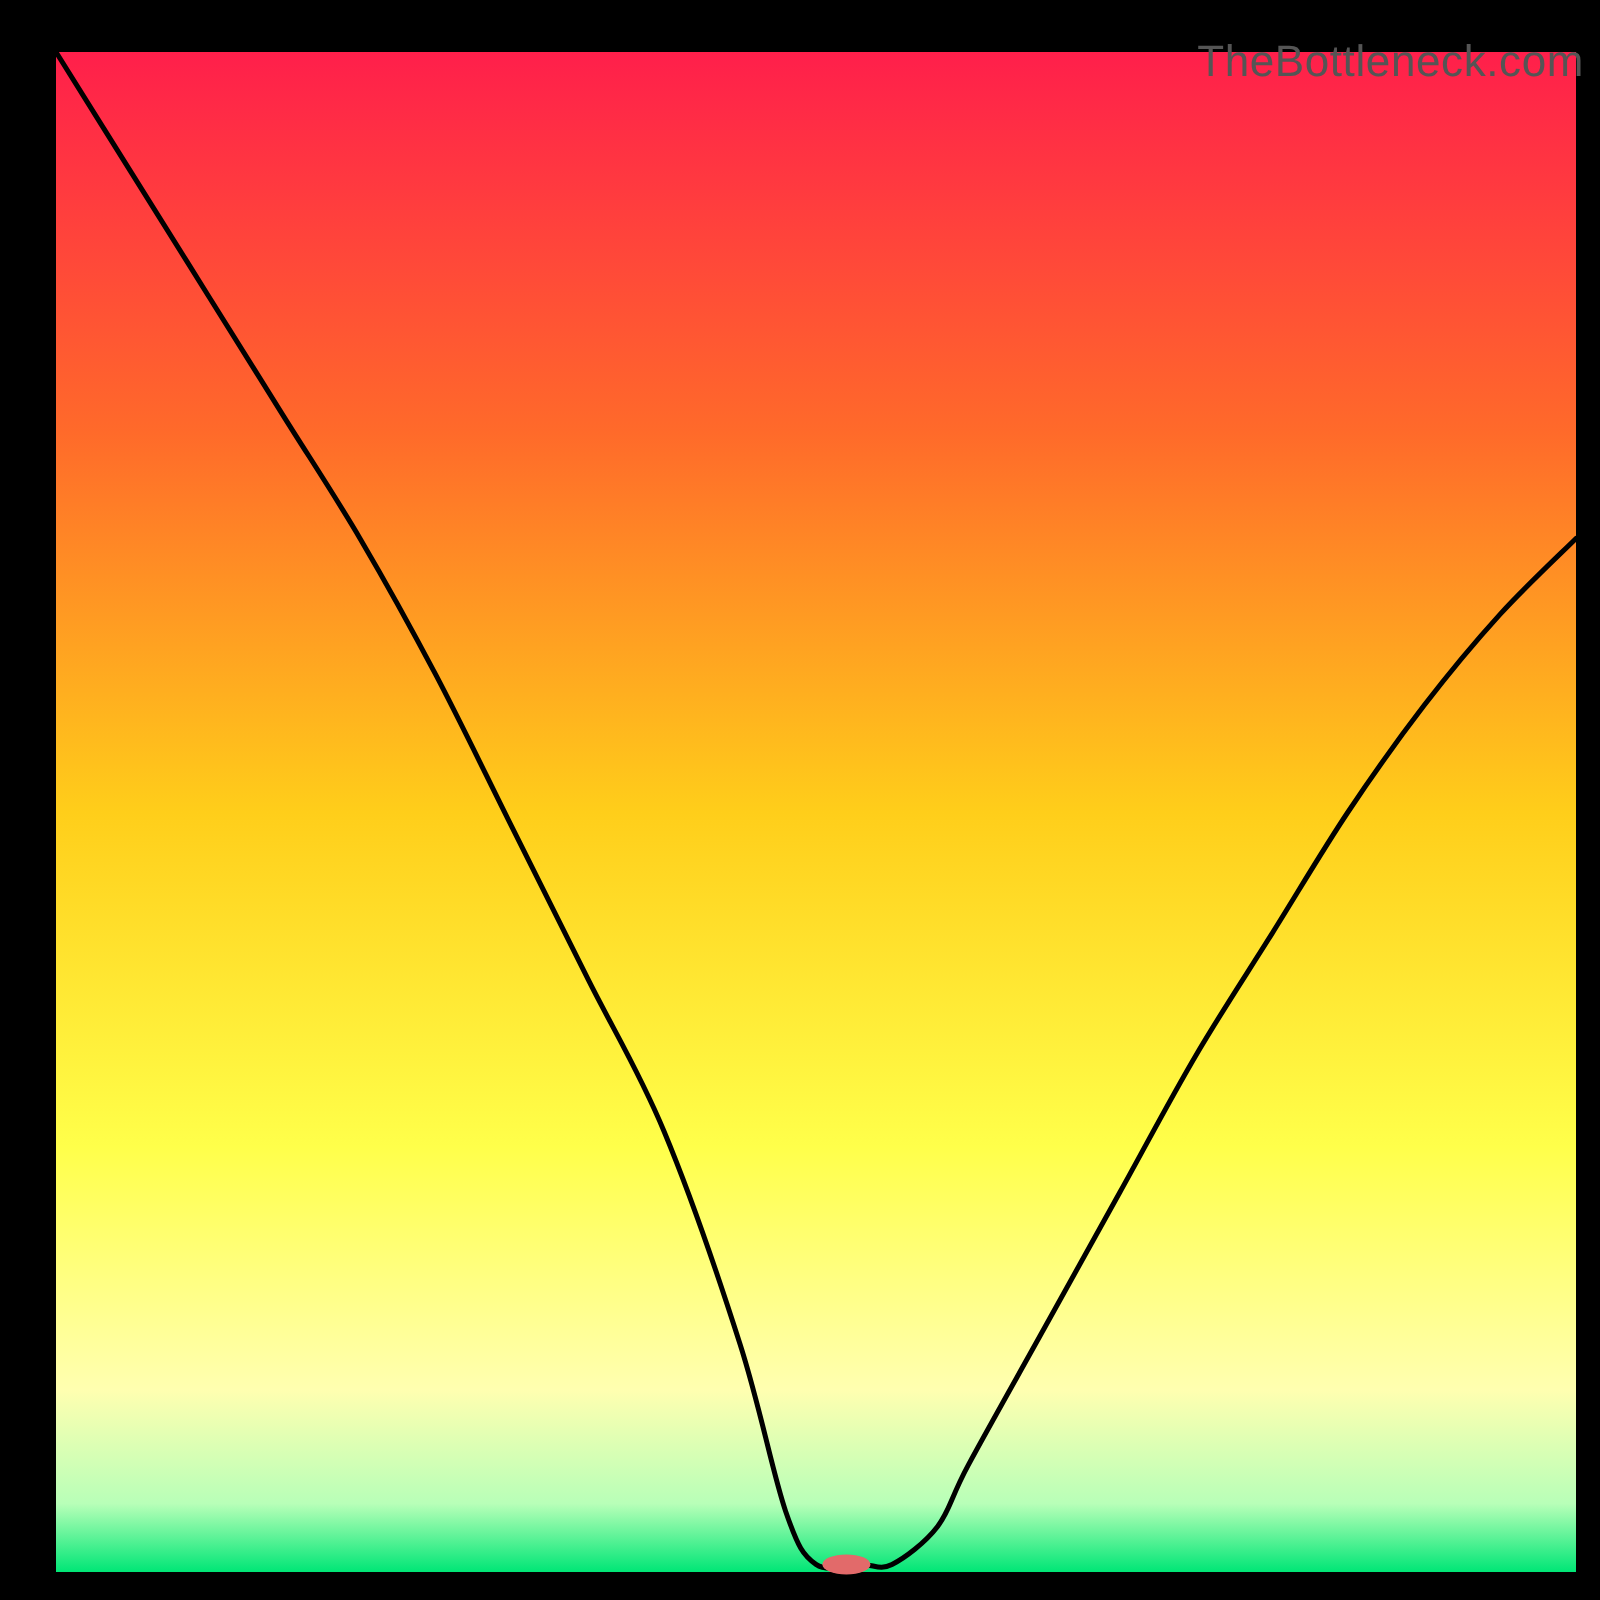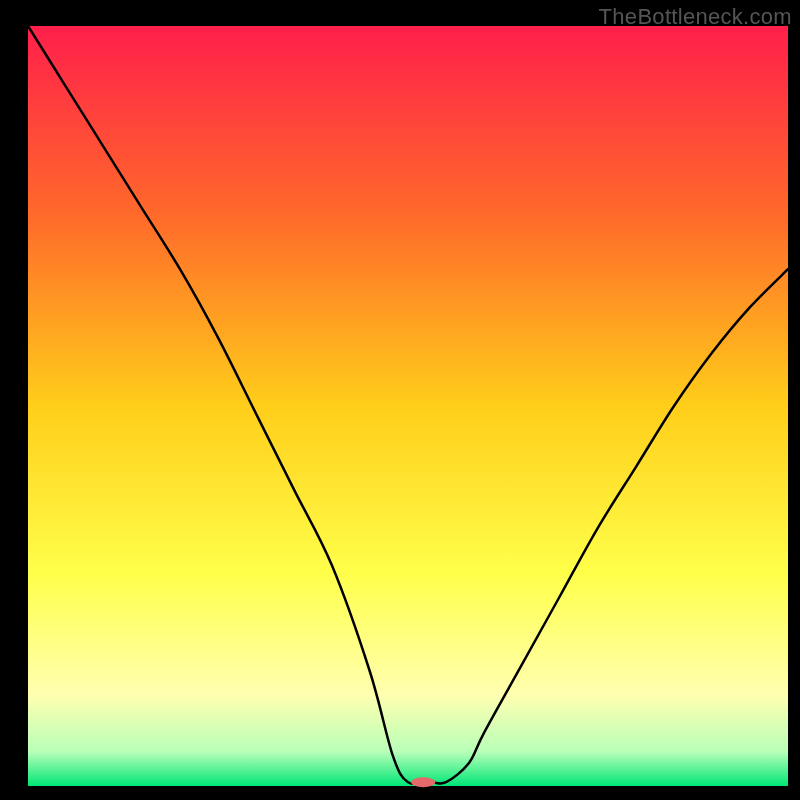--- a/index.html
+++ b/index.html
@@ -11,21 +11,21 @@
     background: #000;
     font-family: Arial, Helvetica, sans-serif;
   }
   .frame {
     position: relative;
     width: 800px;
     height: 800px;
   }
   .watermark {
     position: absolute;
-    top: 4px;
+    top: 18px;
     right: 8px;
     color: #555;
     font-size: 22px;
     font-weight: 500;
     letter-spacing: 0.3px;
     z-index: 5;
     user-select: none;
   }
   svg.chart {
     position: absolute;

